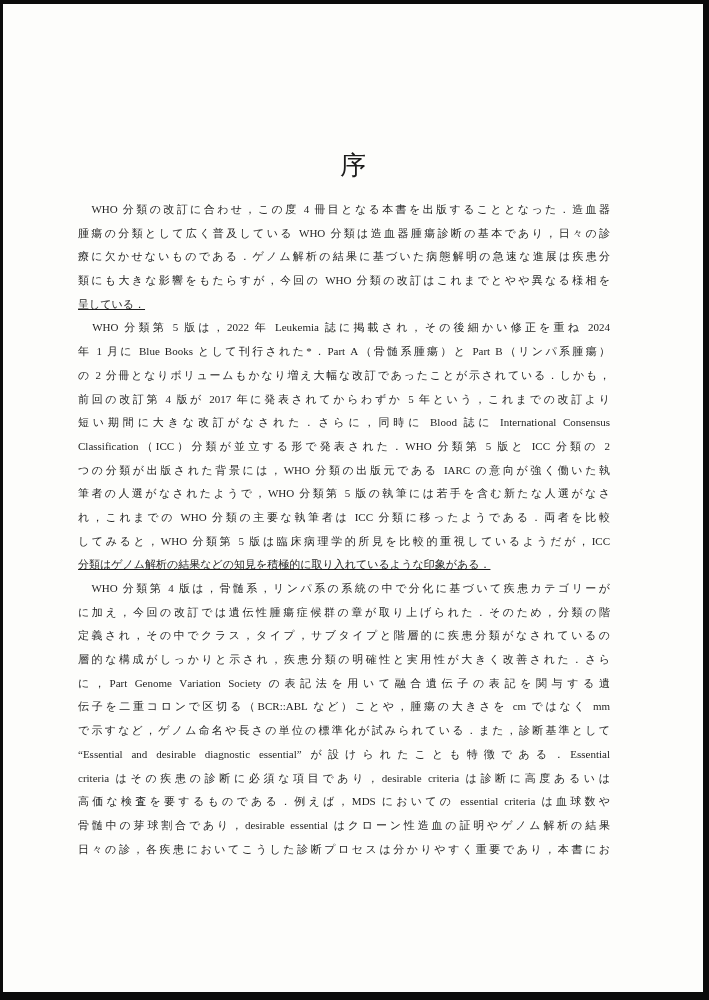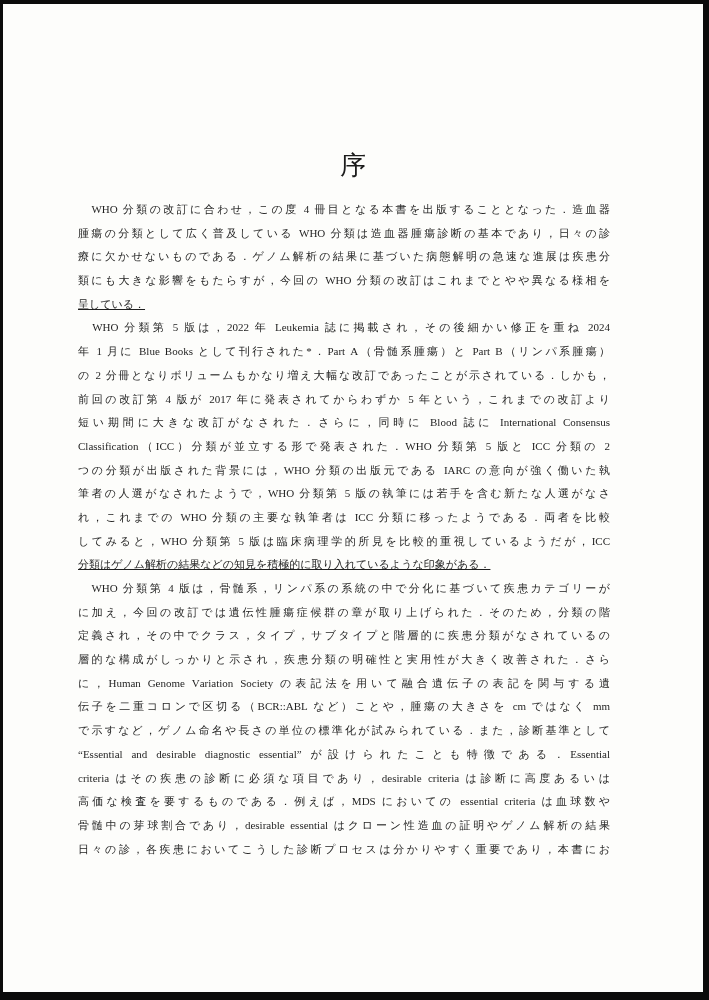--- a/index.html
+++ b/index.html
@@ -79,21 +79,21 @@
         <div class="line">Classification（ICC）分類が並立する形で発表された．WHO 分類第 5 版と ICC 分類の 2</div>
         <div class="line">つの分類が出版された背景には，WHO 分類の出版元である IARC の意向が強く働いた執</div>
         <div class="line">筆者の人選がなされたようで，WHO 分類第 5 版の執筆には若手を含む新たな人選がなさ</div>
         <div class="line">れ，これまでの WHO 分類の主要な執筆者は ICC 分類に移ったようである．両者を比較</div>
         <div class="line">してみると，WHO 分類第 5 版は臨床病理学的所見を比較的重視しているようだが，ICC</div>
         <div class="line para-end">分類はゲノム解析の結果などの知見を積極的に取り入れているような印象がある．</div>
         <div class="line">　WHO 分類第 4 版は，骨髄系，リンパ系の系統の中で分化に基づいて疾患カテゴリーが</div>
         <div class="line">に加え，今回の改訂では遺伝性腫瘍症候群の章が取り上げられた．そのため，分類の階</div>
         <div class="line">定義され，その中でクラス，タイプ，サブタイプと階層的に疾患分類がなされているの</div>
         <div class="line">層的な構成がしっかりと示され，疾患分類の明確性と実用性が大きく改善された．さら</div>
-        <div class="line">に，Human Genome Variation Society の表記法を用いて融合遺伝子の表記を関与する遺</div>
+        <div class="line">に，Part Genome Variation Society の表記法を用いて融合遺伝子の表記を関与する遺</div>
         <div class="line">伝子を二重コロンで区切る（BCR::ABL など）ことや，腫瘍の大きさを cm ではなく mm</div>
         <div class="line">で示すなど，ゲノム命名や長さの単位の標準化が試みられている．また，診断基準として</div>
         <div class="line">“Essential and desirable diagnostic essential” が設けられたことも特徴である．Essential</div>
         <div class="line">criteria はその疾患の診断に必須な項目であり，desirable criteria は診断に高度あるいは</div>
         <div class="line">高価な検査を要するものである．例えば，MDS においての essential criteria は血球数や</div>
         <div class="line">骨髄中の芽球割合であり，desirable essential はクローン性造血の証明やゲノム解析の結果</div>
         <div class="line">日々の診，各疾患においてこうした診断プロセスは分かりやすく重要であり，本書にお</div>
       </div>
   </div>
 </div>

